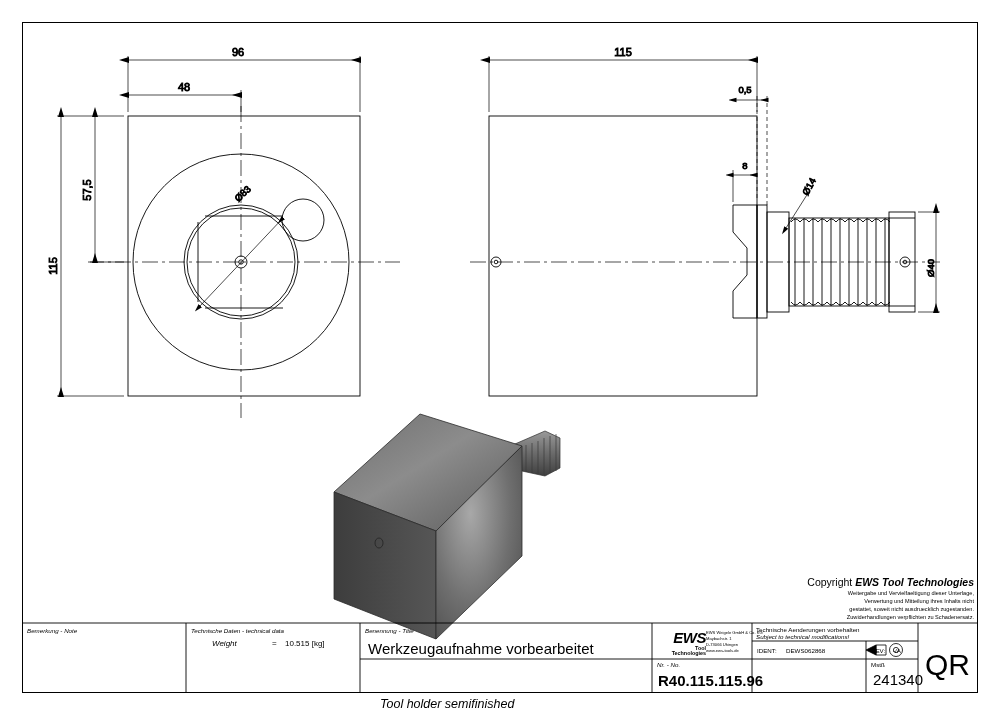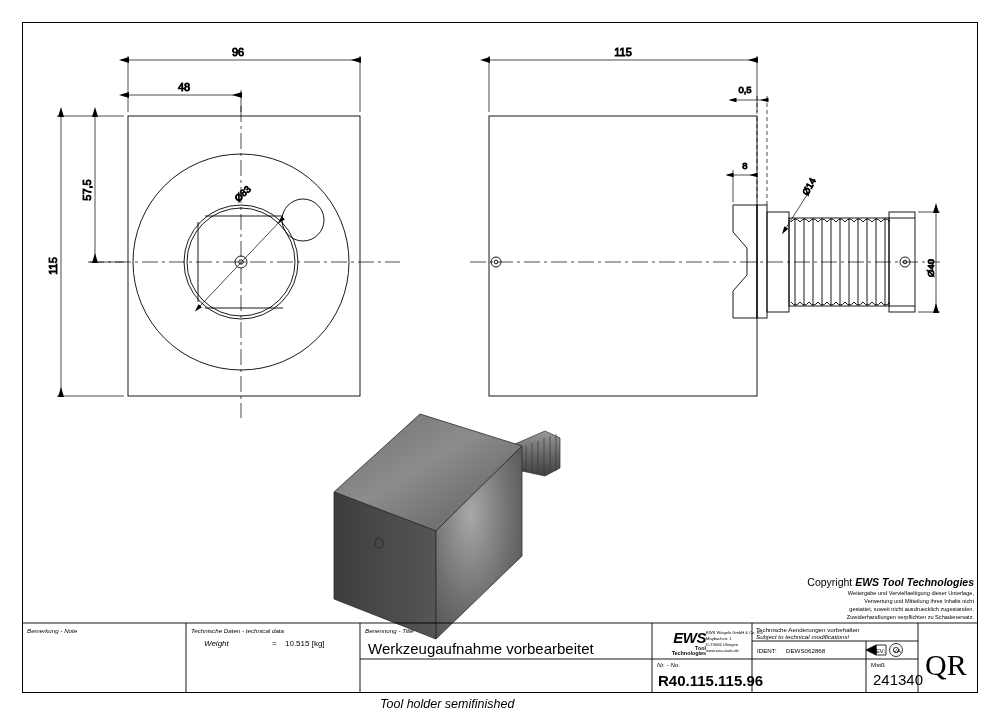--- a/index.html
+++ b/index.html
@@ -367,21 +367,21 @@
       <div>Weitergabe und Vervielfaeltigung dieser Unterlage,</div>
       <div>Verwertung und Mitteilung ihres Inhalts nicht</div>
       <div>gestattet, soweit nicht ausdruecklich zugestanden.</div>
       <div>Zuwiderhandlungen verpflichten zu Schadenersatz.</div>
     </div>
   </div>
 
   <div class="tb-text tiny-i" style="left:27px; top:627px;">Bemerkung - Note</div>
 
   <div class="tb-text tiny-i" style="left:191px; top:627px;">Technische Daten - technical data</div>
-  <div class="tb-text small" style="left:204px; top:639px; font-style:italic;">Weight</div>
+  <div class="tb-text small" style="left:212px; top:639px; font-style:italic;">Weight</div>
   <div class="tb-text small" style="left:272px; top:639px;">=</div>
   <div class="tb-text small" style="left:285px; top:639px;">10.515 [kg]</div>
 
   <div class="tb-text tiny-i" style="left:365px; top:627px;">Benennung - Title</div>
   <div class="tb-text med" style="left:368px; top:640px;">Werkzeugaufnahme vorbearbeitet</div>
   <div class="tb-text med-i" style="left:380px; top:665px;">Tool holder semifinished</div>
 
   <div class="tb-text tiny-i" style="left:657px; top:661px;">Nr. - No.</div>
   <div class="tb-text med" style="left:658px; top:672px;font-weight:bold;">R40.115.115.96</div>
 
@@ -401,15 +401,15 @@
 
   <div class="tb-text tiny" style="left:757px; top:647px;">IDENT:</div>
   <div class="tb-text tiny" style="left:786px; top:647px;">DEWS062868</div>
 
   <div class="tb-text tiny" style="left:871px; top:647px;">REV:</div>
   <div class="tb-text tiny" style="left:893px; top:647px;">-/A</div>
 
   <div class="tb-text tiny" style="left:871px; top:661px;">Mstß</div>
   <div class="tb-text med" style="left:873px; top:671px;">241340</div>
 
-  <div class="qr" style="left:925px; top:648px;font-family:Liberation Serif, serif;">QR</div>
+  <div class="qr" style="left:925px; top:648px;">QR</div>
 
 </div>
 
 </body></html>

